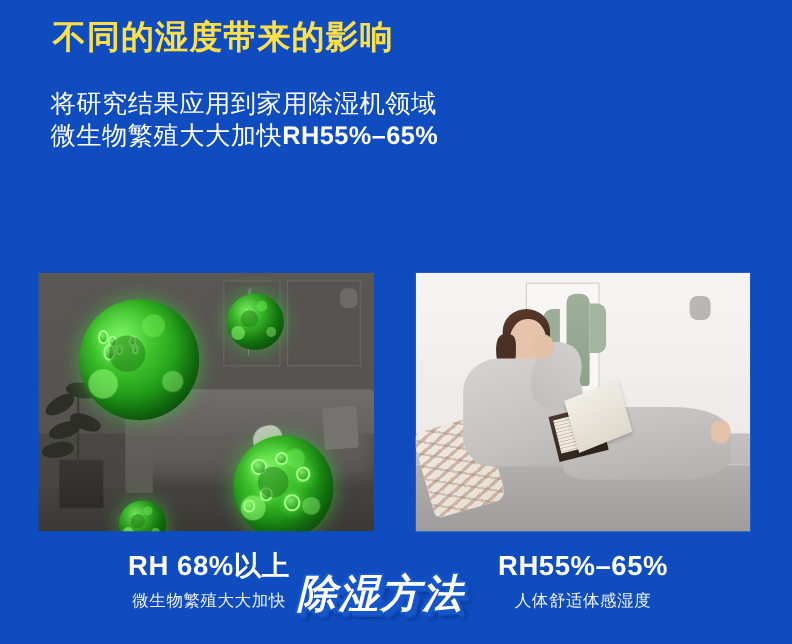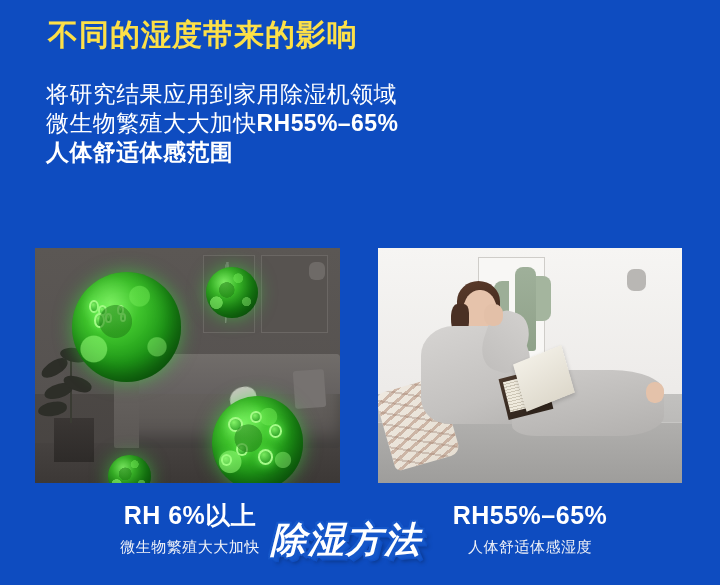--- a/index.html
+++ b/index.html
@@ -374,21 +374,20 @@
 </head>
 <body style="background: rgb(14, 76, 192);">
 
 <div id="poster" style="background: rgb(14, 76, 192);">
 
   <div class="title">不同的湿度带来的影响</div>
 
   <div class="subtitle">
     <span class="ln">将研究结果应用到家用除湿机领域</span>
     <span class="ln"><span>微生物繁殖大大加快</span><span class="strong">RH55%–65%</span></span>
-    <span class="ln bold">人体舒适体感范围</span>
   </div>
 
   <div class="photos">
 
     <div class="photo left">
       <div class="room-dark">
         <div class="rd-wall"></div>
         <div class="rd-floor"></div>
         <div class="rd-frame"></div>
         <div class="rd-frame2"></div>
@@ -459,21 +458,21 @@
         <div class="w-book-pg"></div>
         <div class="w-book-l"></div>
       </div>
     </div>
 
     <div class="overlay-word">除湿方法</div>
   </div>
 
   <div class="captions">
     <div class="cap left">
-      <div class="cap-main">RH 6%以上</div>
+      <div class="cap-main">RH 68%以上</div>
       <div class="cap-sub">微生物繁殖大大加快</div>
     </div>
     <div class="cap right">
       <div class="cap-main">RH55%–65%</div>
       <div class="cap-sub">人体舒适体感湿度</div>
     </div>
   </div>
 
 </div>
 

